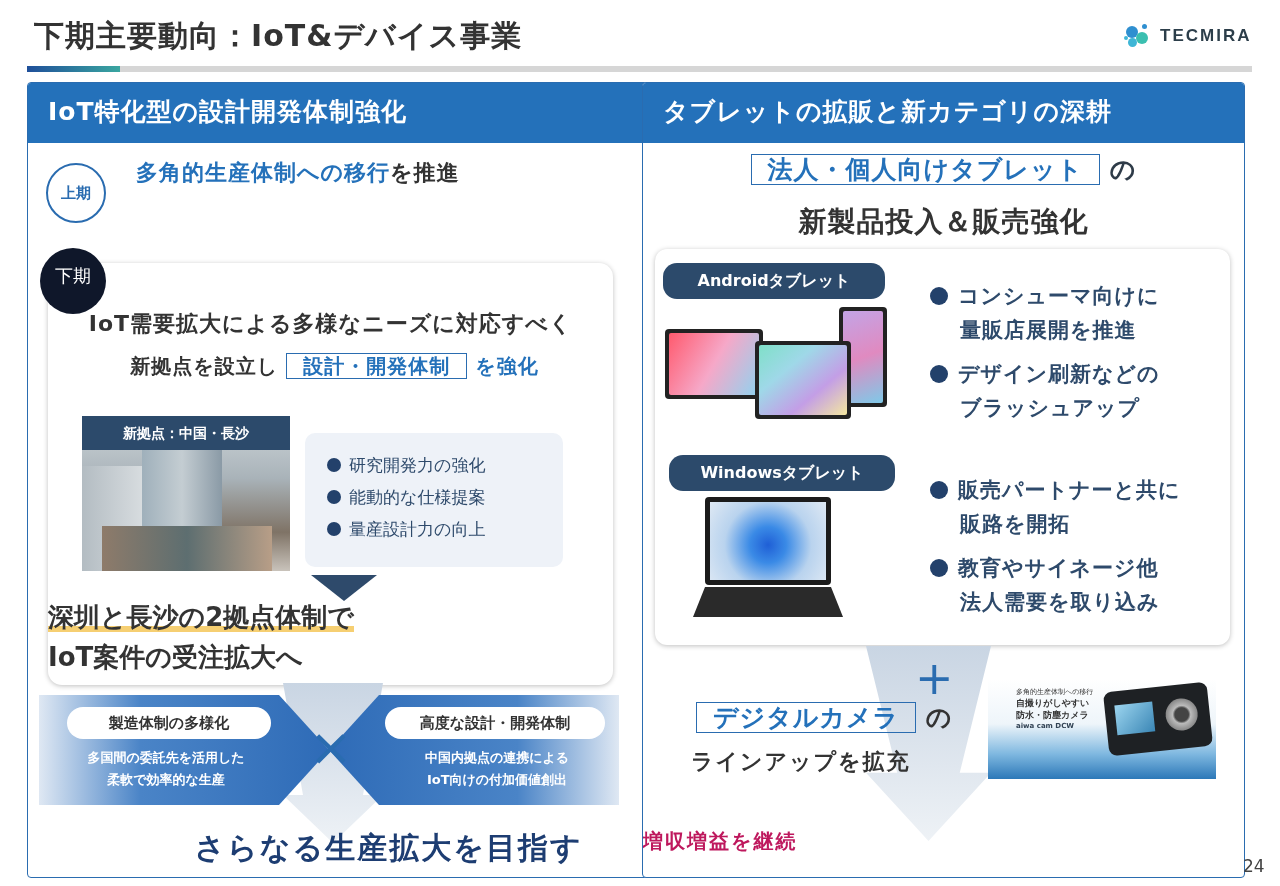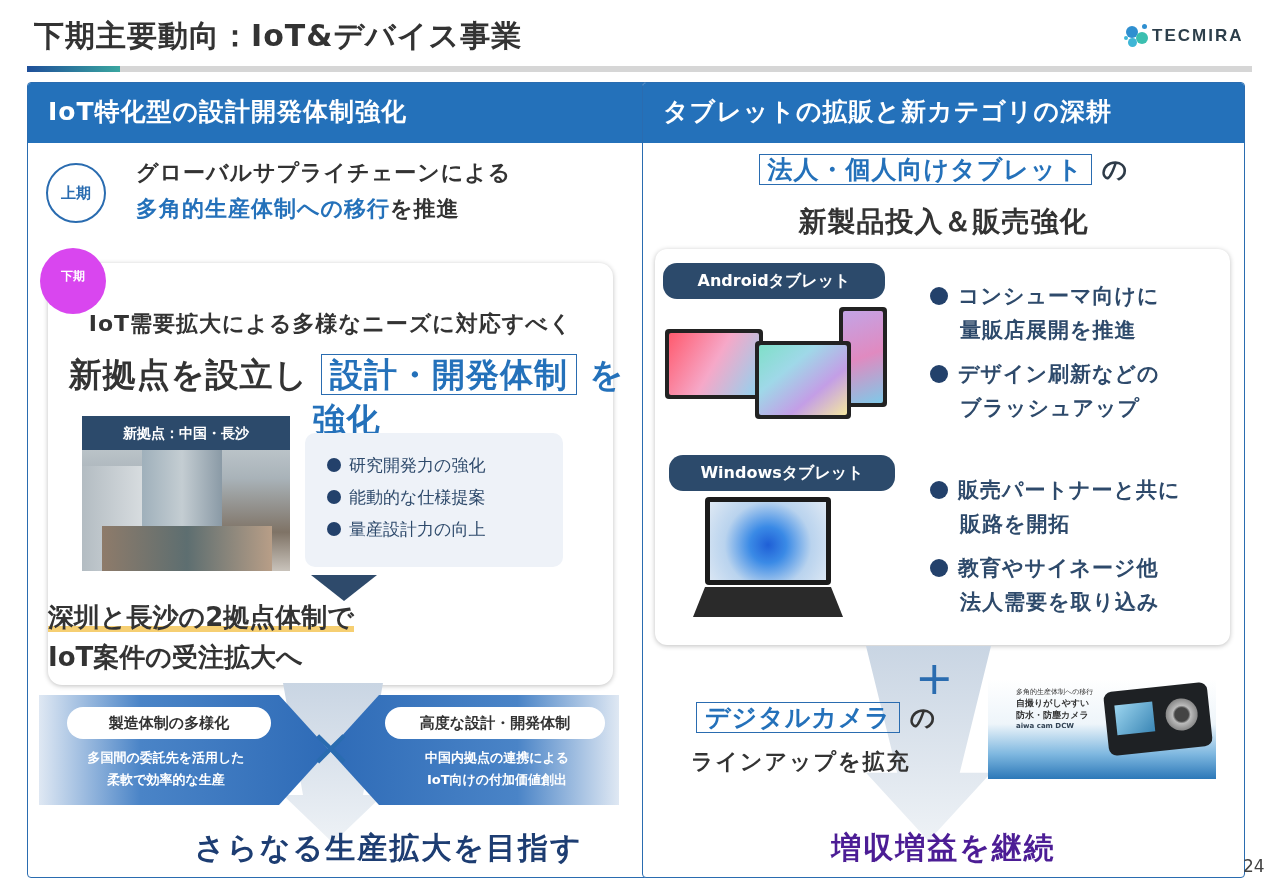--- a/index.html
+++ b/index.html
@@ -1,36 +1,36 @@
 <!DOCTYPE html>
 <html><head>
 <meta charset="utf-8">
 <style>
 *{box-sizing:border-box;margin:0;padding:0}
 body{width:1280px;height:886px;background:#fff;font-family:"DejaVu Sans","Liberation Sans",sans-serif;color:#333;position:relative;overflow:hidden}
 .title{position:absolute;left:34px;top:16px;font-size:30px;font-weight:bold;color:#333;letter-spacing:1px}
-.logo{position:absolute;left:1124px;top:22px;display:flex;align-items:center;gap:0}
+.logo{position:absolute;left:1124px;top:22px;display:flex;align-items:center;gap:8px}
 .logo-mark{width:28px;height:28px;position:relative}
 .logo-mark span{position:absolute;border-radius:50%}
 .logo-text{font-family:"Liberation Sans",sans-serif;font-weight:bold;font-size:17px;letter-spacing:2px;color:#2c3e4a}
 .rule{position:absolute;left:27px;top:66px;width:1225px;height:6px;background:#d6d6d6}
 .rule-accent{position:absolute;left:27px;top:66px;width:93px;height:6px;background:linear-gradient(90deg,#1f4f9a,#3aa6a0)}
 .panel{position:absolute;top:82px;height:796px;border:1.5px solid #2a6cb0;border-radius:4px;background:#fff;overflow:hidden}
 .panel-head{height:60px;background:#2471ba;color:#fff;font-size:25px;font-weight:bold;padding:12px 0 0 20px;letter-spacing:1px}
 #left{left:27px;width:723px}
 #right{left:642px;width:603px}
 .blue{color:#2471ba}
 .dark{color:#2e3b48}
 .circle-up{position:absolute;left:18px;top:80px;width:60px;height:60px;border-radius:50%;border:2px solid #2a6cb0;color:#2a6cb0;font-size:15px;font-weight:bold;display:flex;align-items:center;justify-content:center;background:#fff}
 .up-text{position:absolute;left:108px;top:72px;font-size:22px;font-weight:bold;line-height:36px;letter-spacing:1px}
 .down-card{position:absolute;left:20px;top:180px;width:565px;height:422px;border-radius:14px;background:#fff;box-shadow:0 1px 5px rgba(0,0,0,.25)}
-.circle-down{position:absolute;left:12px;top:165px;width:66px;height:66px;border-radius:50%;background:#d946ef;color:#fff;font-size:12px;font-weight:bold;display:flex;align-items:center;justify-content:center;padding-bottom:10px;z-index:2}
+.circle-down{position:absolute;left:12px;top:165px;width:66px;height:66px;border-radius:50%;background:#0f172a;color:#fff;font-size:18px;font-weight:normal;display:flex;align-items:center;justify-content:center;padding-bottom:10px;z-index:2}
 .dc-line1{position:absolute;left:0;width:100%;top:46px;text-align:center;font-size:22px;font-weight:bold;letter-spacing:1px}
-.dc-line2{position:absolute;left:16px;width:100%;top:90px;text-align:center;font-size:33px;font-weight:bold;letter-spacing:1px}
-.boxed{border:1.5px solid #2a6cb0;padding:0 8px;color:#2471ba}
+.dc-line2{position:absolute;left:4px;width:100%;top:90px;text-align:center;font-size:20px;font-weight:bold;letter-spacing:1px}
+.boxed{border:1.5px solid #2a6cb0;padding:0 16px;color:#2471ba}
 .photo{position:absolute;left:34px;top:153px;width:208px;height:155px;background:linear-gradient(180deg,#cfd6da 0%,#a9b3b9 40%,#7f7366 75%,#c9c3bb 100%);overflow:hidden}
 .photo .tower{position:absolute;left:60px;top:30px;width:80px;height:125px;background:linear-gradient(90deg,#9fb0bb,#c4cdd2,#8a9aa6)}
 .photo .tower2{position:absolute;left:0;top:50px;width:60px;height:105px;background:linear-gradient(90deg,#b3bcc2,#d7dcdf)}
 .photo .base{position:absolute;left:20px;top:110px;width:170px;height:45px;background:linear-gradient(90deg,#8e7b6a,#5d6e70,#b89e87)}
 .photo-label{position:absolute;left:0;top:0;width:208px;height:34px;background:#2c4a6b;color:#fff;font-size:14px;font-weight:bold;text-align:center;line-height:34px;z-index:2}
 .bullets-box{position:absolute;left:257px;top:170px;width:258px;height:134px;background:#eef2f8;border-radius:10px;padding:16px 0 0 22px}
 .bullets-box div{font-size:17px;font-weight:normal;color:#2e4a6b;line-height:32px}
 .dot{display:inline-block;width:14px;height:14px;border-radius:50%;background:#23416b;margin-right:8px;vertical-align:-1px}
 .tri{position:absolute;left:263px;top:312px;width:0;height:0;border-left:33px solid transparent;border-right:33px solid transparent;border-top:26px solid #2e4a6b}
 .concl{position:absolute;left:0;width:100%;top:334px;font-size:26px;font-weight:bold;line-height:40px;color:#333}
@@ -63,21 +63,21 @@
 .plus{position:absolute;left:272px;top:572px;font-size:46px;color:#2a6cb0;line-height:46px;z-index:2}
 .r-funnel{position:absolute;left:223px;top:563px;width:125px;height:195px;background:linear-gradient(180deg,#c9d5e3,#eef2f6);clip-path:polygon(0 0,100% 0,75% 65%,100% 65%,50% 100%,0 65%,25% 65%)}
 .cam-l1{position:absolute;left:53px;top:618px;font-size:25px;font-weight:bold;color:#333;letter-spacing:1px;z-index:2}
 .cam-l2{position:absolute;left:48px;top:664px;font-size:22px;font-weight:bold;color:#333;letter-spacing:2px;z-index:2}
 .cam-img{position:absolute;left:345px;top:596px;width:228px;height:100px;background:linear-gradient(180deg,#ffffff 0%,#eef5fa 45%,#7fb8e0 75%,#2c78b8 100%);overflow:hidden}
 .cam-txt{position:absolute;left:28px;top:8px;font-size:7px;line-height:10px;color:#333}
 .cam-txt b{font-size:9px;display:block;line-height:12px}
 .cam-body{position:absolute;left:118px;top:8px;width:104px;height:64px;background:#1e2124;border-radius:8px;transform:rotate(-6deg)}
 .cam-lens{position:absolute;left:60px;top:14px;width:32px;height:32px;border-radius:50%;background:radial-gradient(#444 30%,#bbb 40%,#888 70%)}
 .cam-screen{position:absolute;left:10px;top:14px;width:38px;height:30px;background:linear-gradient(135deg,#9cd5ef,#3a86b5)}
-.final-r{position:absolute;left:0;width:100%;top:745px;text-align:center;font-size:30px;font-weight:bold;color:#4c1d95;letter-spacing:2px}
+.final-r{position:absolute;left:0;width:100%;top:745px;font-size:20px;font-weight:bold;color:#be185d;letter-spacing:2px}
 .pagenum{position:absolute;left:1243px;top:856px;font-size:17px;color:#444}
 </style>
 </head>
 <body>
 
 <div class="title">下期主要動向：IoT&amp;デバイス事業</div>
 <div class="logo">
   <div class="logo-mark">
     <span style="left:2px;top:4px;width:12px;height:12px;background:#2f8fd0"></span>
     <span style="left:12px;top:10px;width:12px;height:12px;background:#3bbfb0"></span>
@@ -88,21 +88,20 @@
   <span class="logo-text">TECMIRA</span>
 </div>
 <div class="rule"></div>
 <div class="rule-accent"></div>
 
 <div class="panel" id="left">
   <div class="panel-head">IoT特化型の設計開発体制強化</div>
 
   <div class="circle-up">上期</div>
   <div class="up-text">
-    <div>グローバルサプライチェーンによる</div>
     <div><span class="blue">多角的生産体制への移行</span><span>を推進</span></div>
   </div>
 
   <div class="circle-down">下期</div>
   <div class="down-card">
     <div class="dc-line1">IoT需要拡大による多様なニーズに対応すべく</div>
     <div class="dc-line2">
       <span>新拠点を設立し</span>
       <span class="boxed">設計・開発体制</span>
       <span class="blue">を強化</span>

